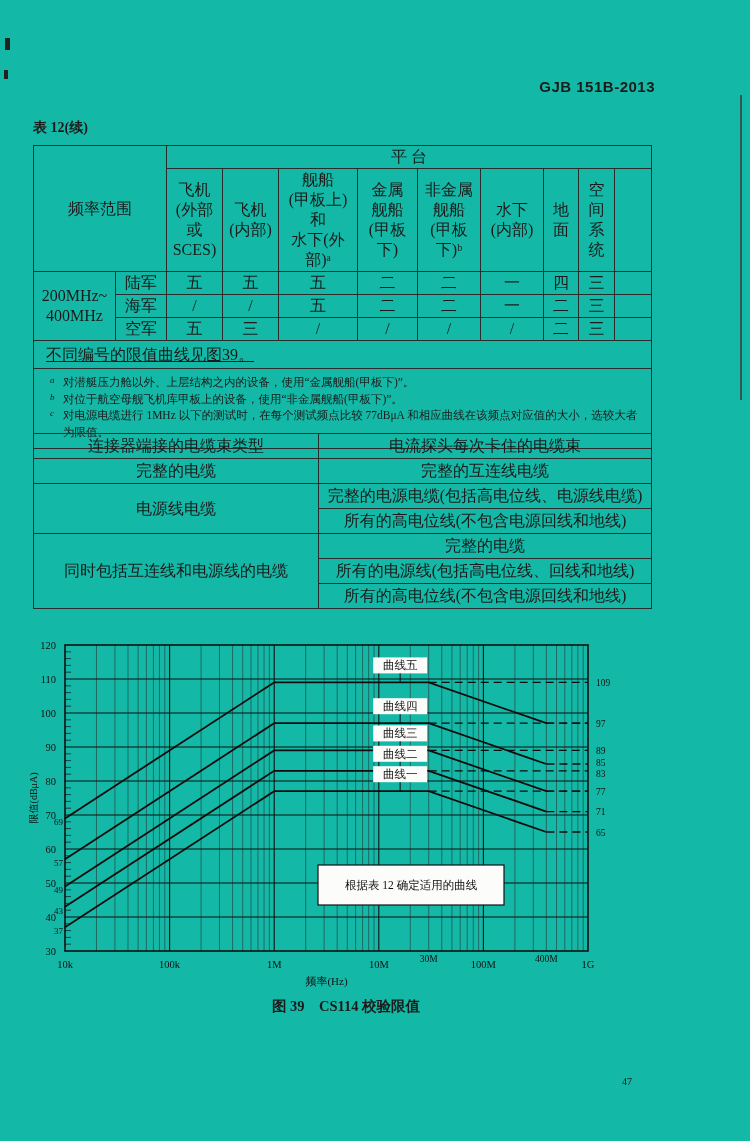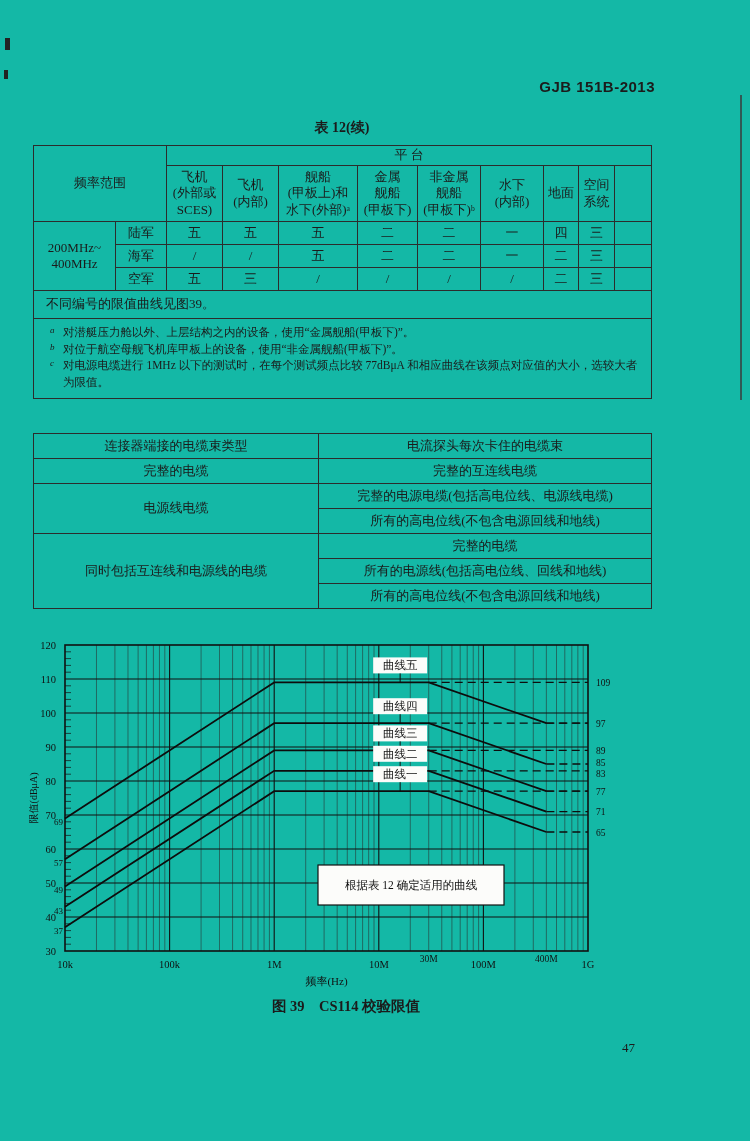--- a/index.html
+++ b/index.html
@@ -1,42 +1,42 @@
 <!DOCTYPE html>
 <html><head>
 <meta charset="utf-8">
 <style>
   html,body{margin:0;padding:0;background:#e8e8e6;}
   .page{position:relative;width:750px;height:1141px;background:#14b8a6;overflow:hidden;
         font-family:"Liberation Serif","DejaVu Serif",serif;color:#1b1b1b;}
   .doc-header{position:absolute;top:78px;right:95px;font-family:"Liberation Sans","DejaVu Sans",sans-serif;
         font-weight:bold;font-size:15px;letter-spacing:.5px;}
-  .tbl-title{position:absolute;left:33px;width:618px;text-align:center;font-weight:bold;font-size:14px;}
+  .tbl-title{position:absolute;left:33px;width:618px;font-weight:bold;font-size:14px;}
   .t12-title{top:119px;}
   .t13-title{top:413px;}
   table{border-collapse:collapse;table-layout:fixed;position:absolute;left:33px;background:transparent;}
   table{border:1.5px solid #222;}
-  td{border:1px solid #2c2c2c;text-align:center;vertical-align:middle;font-size:13px;
+  td{border:1px solid #2c2c2c;text-align:center;vertical-align:middle;font-size:16px;
      padding:1px 2px;line-height:1.25;overflow:hidden;}
   .pre{white-space:pre-line;}
   .t12{top:145px;width:618px;}
   .t12 .r1{height:20px;}
   .t12 .r2{height:56px;margin-top:40px;}
   .t12 .rd{height:23px;}
-  .t12 .rn{height:28px;}
+  .t12 .rn{height:28px;text-decoration:underline;}
   .t12 .note-cell{text-align:left;padding-left:12px;}
   .t12 .fn-cell{text-align:left;padding:5px 10px 7px 14px;font-size:11.5px;line-height:1.45;}
   .fn-line{position:relative;padding-left:15px;}
   .fnmark{position:absolute;left:2px;top:0px;font-size:9px;font-style:italic;}
   .t13{top:433px;width:618px;padding-left:8px;}
   .t13 td{height:22px;}
   .chart-wrap{position:absolute;left:28px;top:625px;width:700px;height:375px;}
   svg text{font-family:"Liberation Serif","DejaVu Serif",serif;fill:#111;}
   .caption{position:absolute;top:997px;left:37px;width:618px;text-align:center;font-weight:bold;font-size:14.5px;}
-  .page-number{position:absolute;left:622px;top:1040px;font-size:13px;}
+  .page-number{position:absolute;left:622px;top:1076px;font-size:10px;}
   .speck{position:absolute;background:#222;}
   .edge-line{position:absolute;left:740px;top:95px;width:2px;height:305px;background:#3a3a3a;opacity:.75;}
 </style>
 </head>
 <body>
 
 <div class="page">
 
   <div class="speck" style="left:5px;top:38px;width:5px;height:12px;"></div>
   <div class="speck" style="left:4px;top:70px;width:4px;height:9px;"></div>

